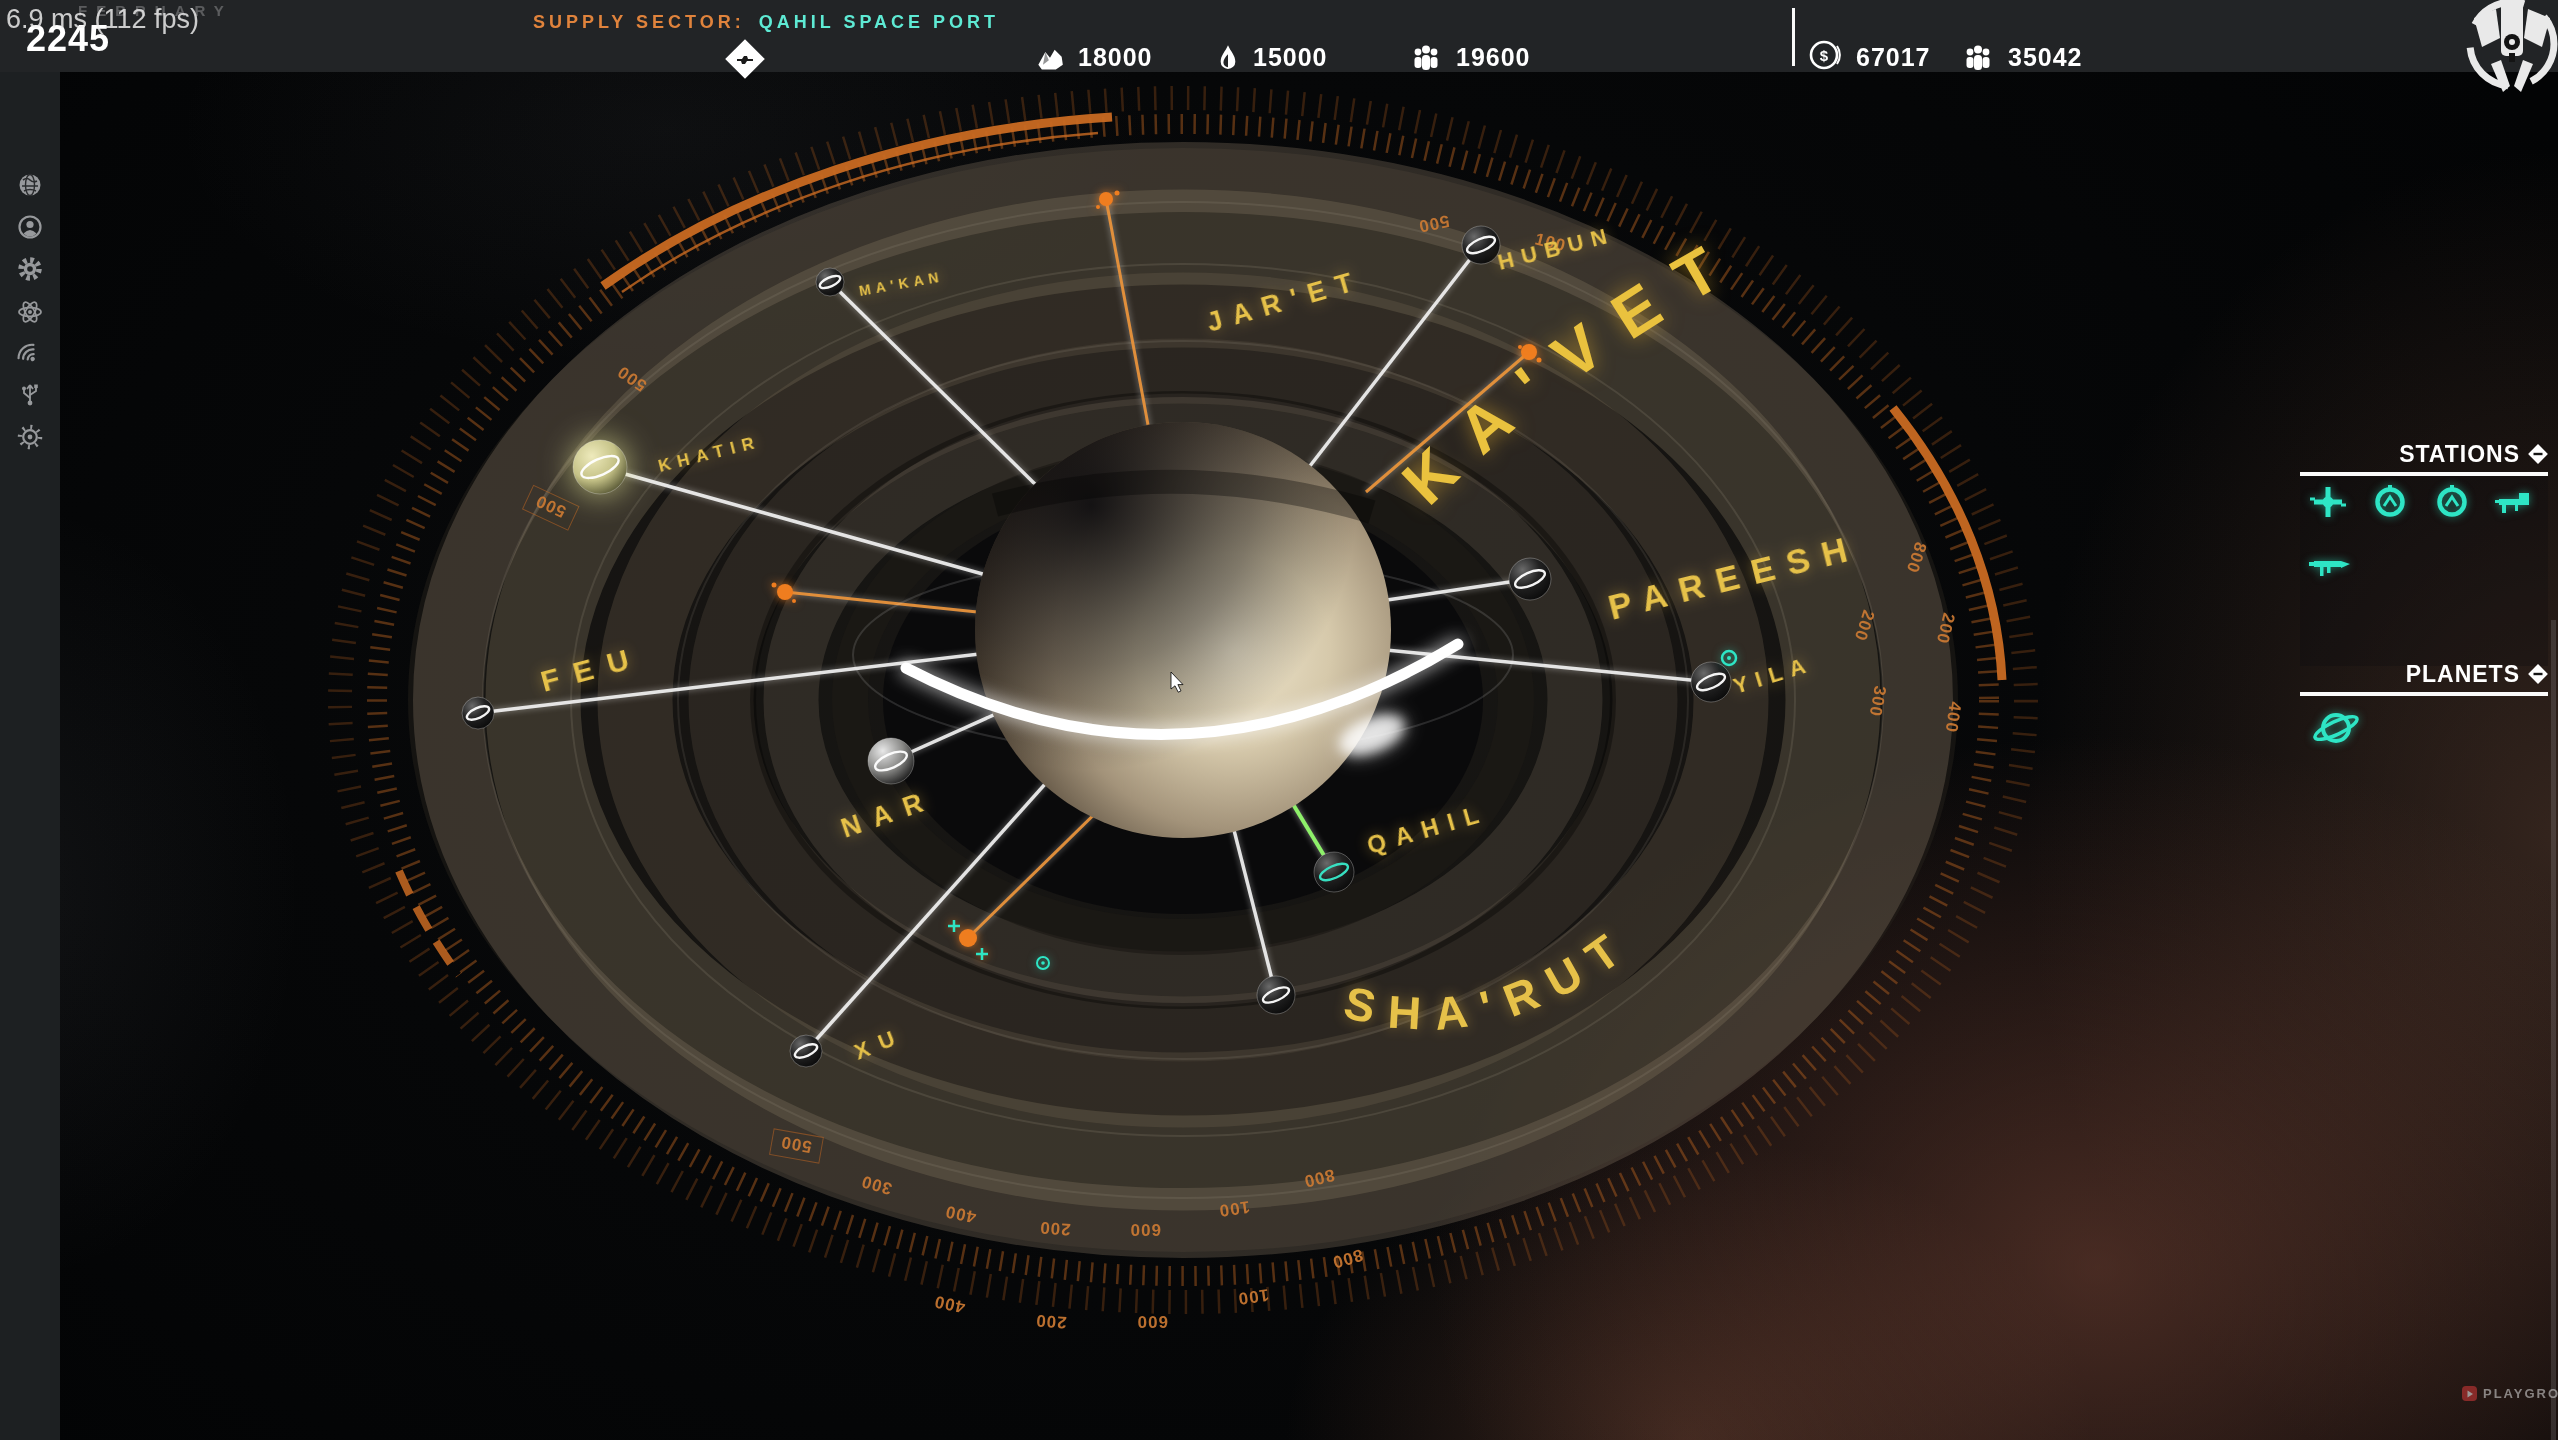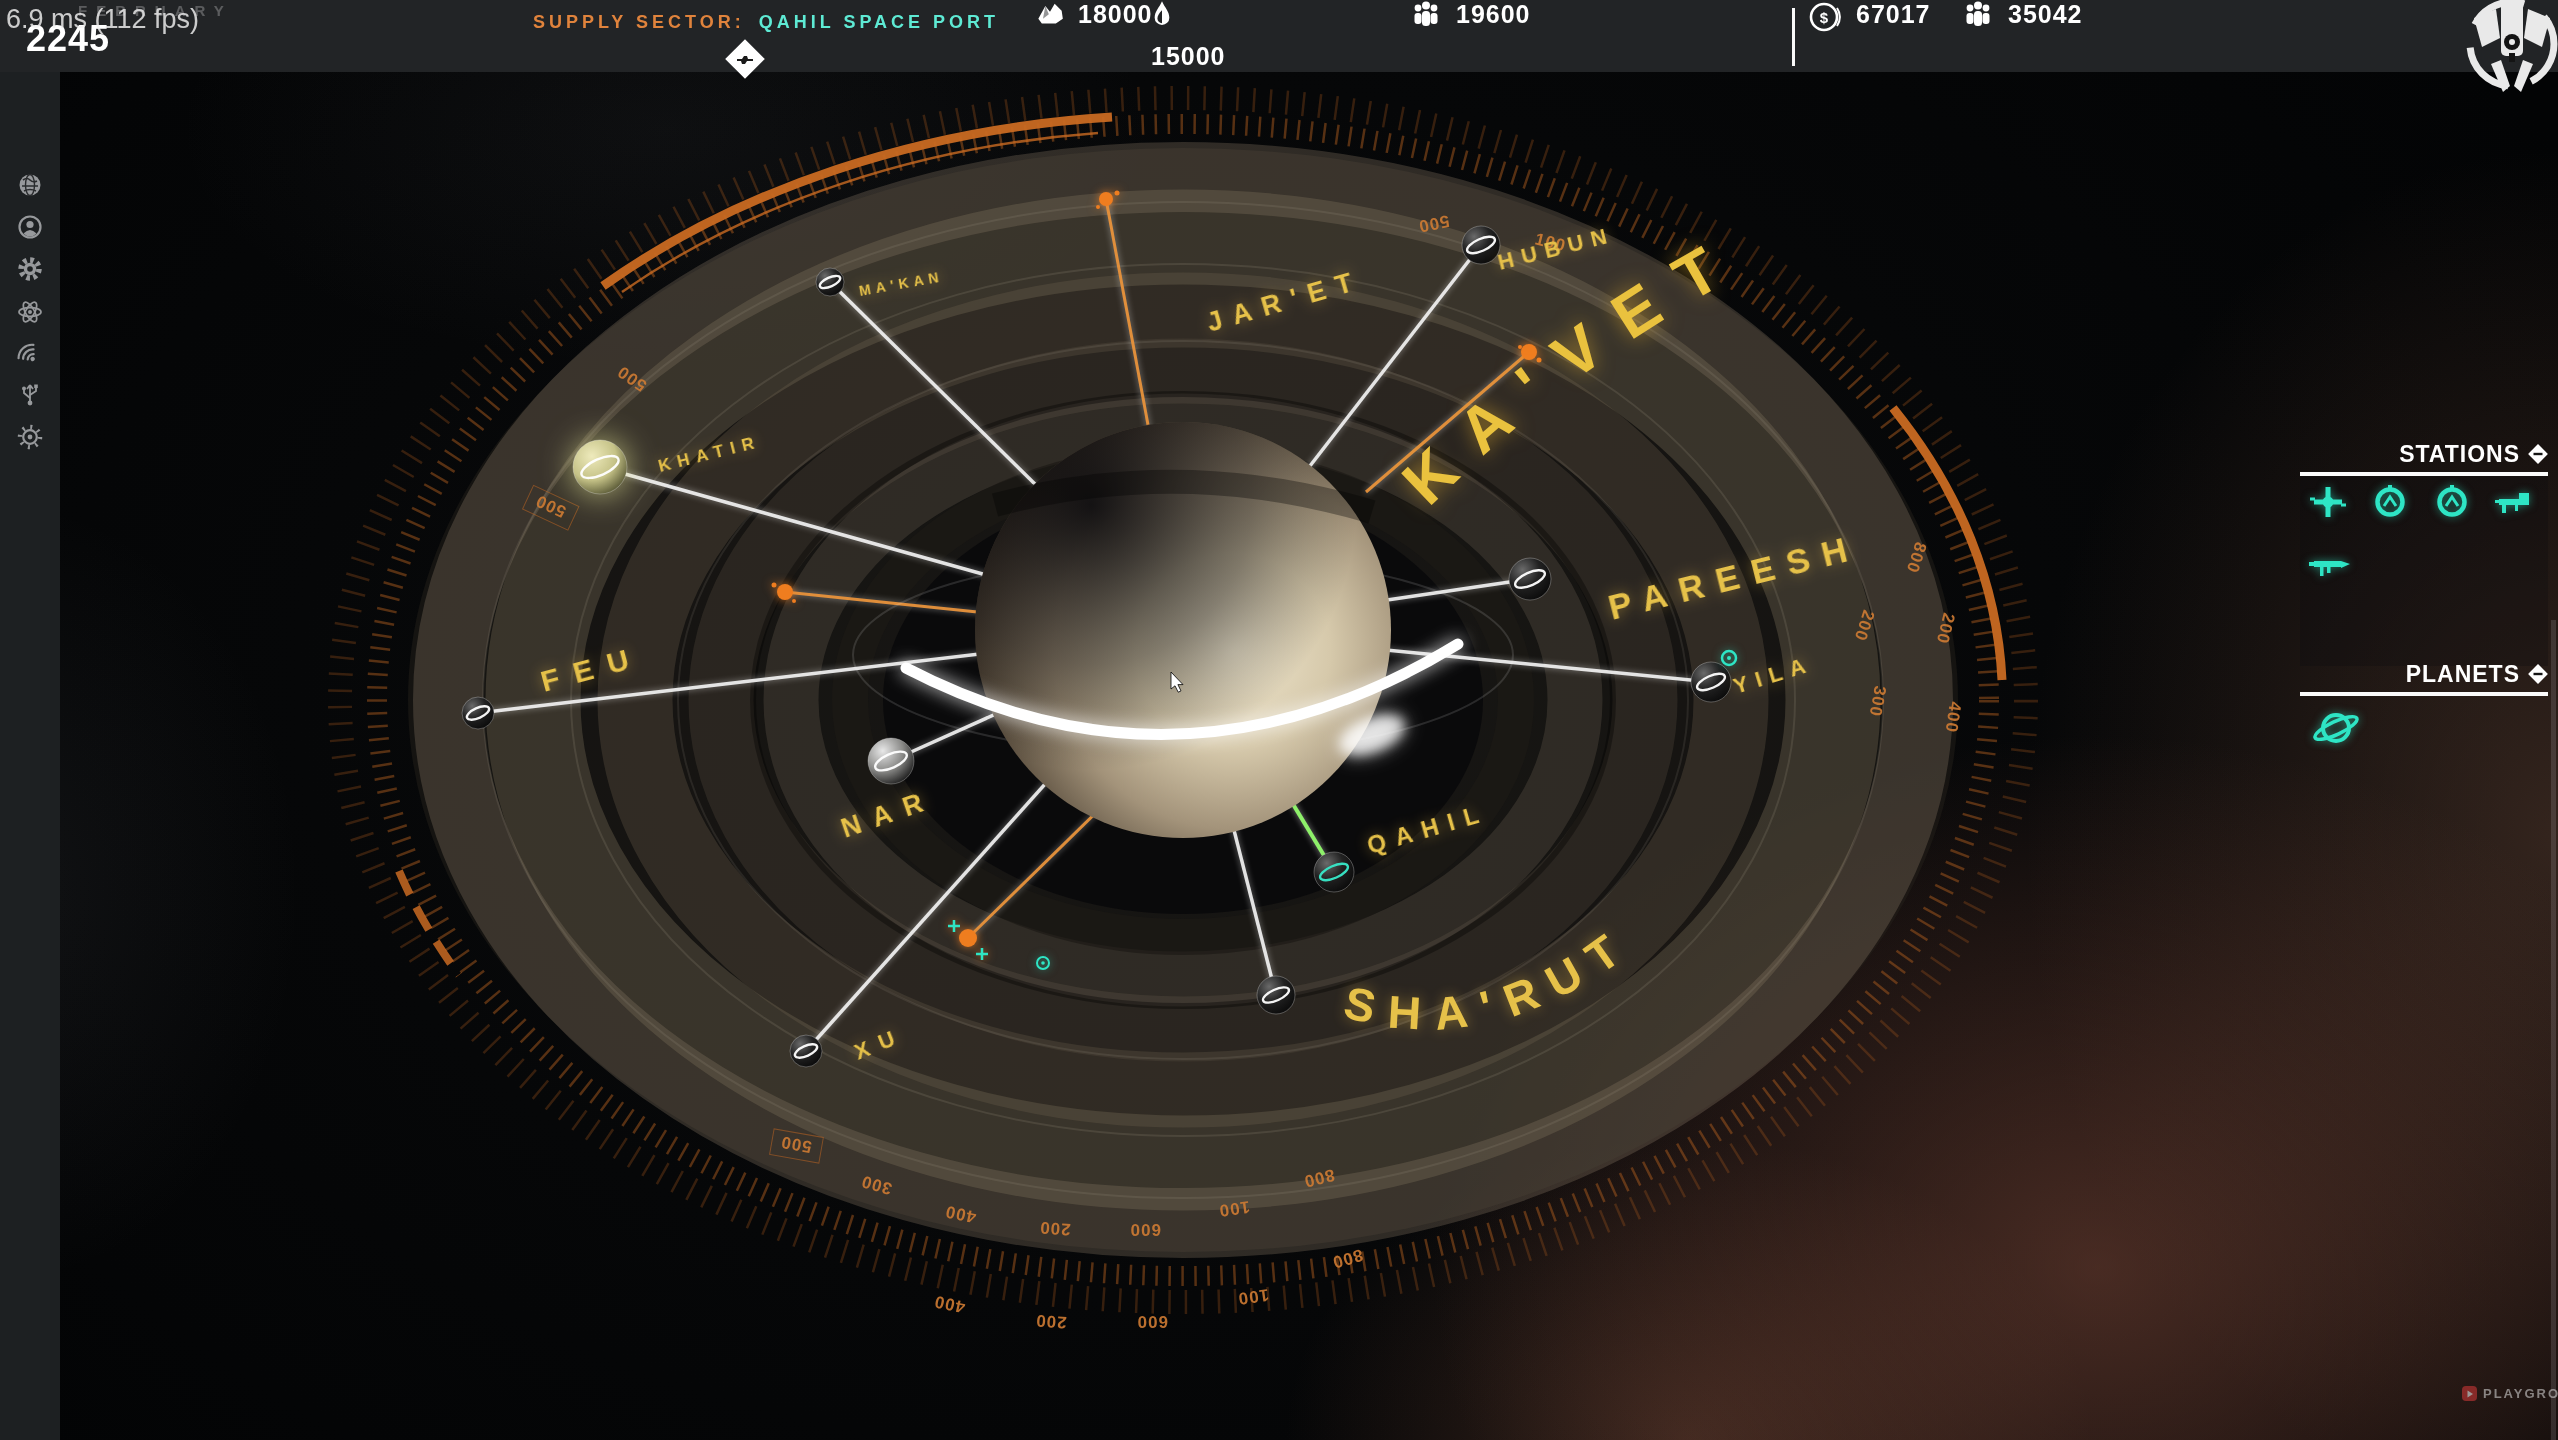--- a/index.html
+++ b/index.html
@@ -15,21 +15,21 @@
       radial-gradient(700px 340px at 26% 9%, rgba(118,120,128,.08), transparent 70%);}
   
   #topbar{position:absolute;left:0;top:0;width:2558px;height:72px;background:#222426;z-index:30;}
   .month-ghost{position:absolute;left:78px;top:2px;font-size:15px;letter-spacing:9px;font-weight:700;
     color:rgba(255,255,255,.26);}
   .fps{position:absolute;left:6px;top:4px;font-size:27px;color:rgba(242,242,242,.82);font-weight:400;z-index:40;}
   .year{position:absolute;left:26px;top:18px;font-size:36px;font-weight:700;color:#fff;letter-spacing:1px;}
   .supply{position:absolute;left:533px;top:12px;font-size:18px;font-weight:700;letter-spacing:4px;white-space:nowrap;}
   .supply .lab{color:#e0833c;} .supply .val{color:#5eead4;margin-left:14px;}
   .supply-diamond{position:absolute;left:722px;top:36px;}
-  .res{position:absolute;top:0;height:72px;display:flex;align-items:flex-start;gap:14px;color:#fff;}
+  .res{position:absolute;top:0;height:72px;display:flex;align-items:flex-end;gap:14px;color:#fff;}
   .res .num{font-size:25px;font-weight:700;letter-spacing:1px;}
   .tb-divider{position:absolute;left:1792px;top:8px;width:3px;height:58px;background:#fafafa;}
   .emblem{position:absolute;left:2462px;top:-6px;}
   
   #sidebar{position:absolute;left:0;top:72px;width:60px;height:1368px;background:#1d2022;z-index:25;}
   .sb-ic{position:absolute;left:17px;width:26px;height:26px;cursor:pointer;}
   
   .panel{position:absolute;left:2300px;width:248px;z-index:20;}
   .p-head{display:flex;justify-content:flex-end;align-items:center;gap:8px;height:32px;cursor:pointer;}
   .p-title{color:#fff;font-size:23px;font-weight:700;letter-spacing:1px;}
@@ -289,21 +289,21 @@
       <path d="M-8 0 h5 l2 -3 h3 l1 3 h5 v2 h-6 l-2 3 h-3 l-1 -3 h-4 z" fill="#1a1a1a"></path>
     </svg>
 
     <div class="res" style="left:1036px;">
       <svg width="28" height="26" viewBox="0 0 24 22">
         <path d="M2 16 L8 5 L12 10 L16 3 L22 9 L23 16 L17 20 L5 20 Z" fill="#fff"></path>
         <path d="M8 5 L11 12 L6 16 Z" fill="#2a2c2e" opacity="0.5"></path>
         </svg>
       <span class="num">18000</span>
     </div>
-    <div class="res" style="left:1151px;flex-direction:column;">
+    <div class="res" style="left:1217px;">
       <svg width="22" height="28" viewBox="0 0 24 30">
         <path d="M12 1 C9 8 4 12 4 19 a8 8 0 0 0 16 0 C20 12 15 8 12 1 Z M12 25 a5 5 0 0 1 -5 -5 c0 -3 2 -6 5 -9 z" fill="#fff" fill-rule="evenodd"></path>
         </svg>
       <span class="num">15000</span>
     </div>
     <div class="res" style="left:1410px;">
       <svg width="32" height="28" viewBox="0 0 32 28">
         <circle cx="8" cy="8" r="3.4" fill="#fff"></circle>
           <circle cx="16" cy="5.5" r="4" fill="#fff"></circle>
           <circle cx="24" cy="8" r="3.4" fill="#fff"></circle>

